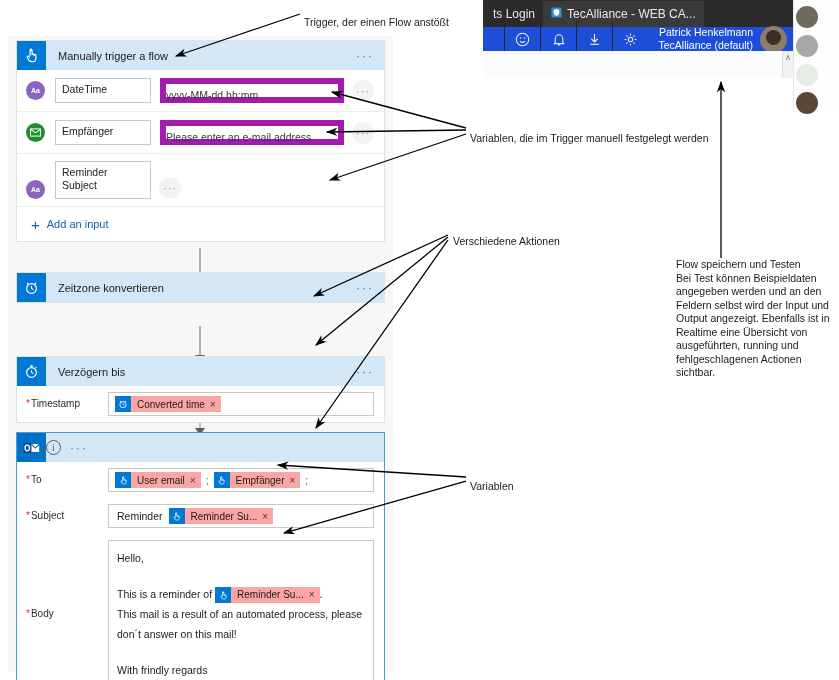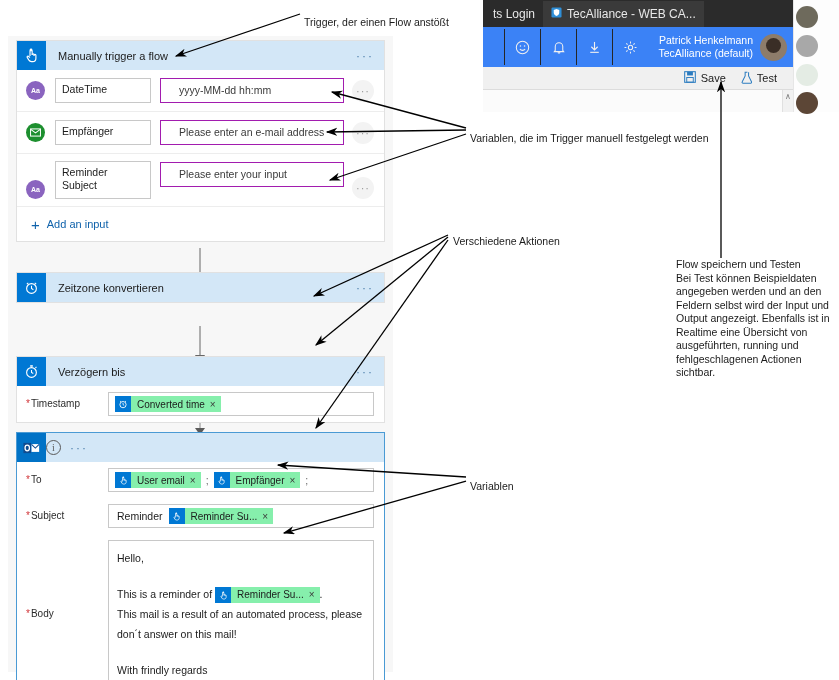--- a/index.html
+++ b/index.html
@@ -83,23 +83,23 @@
     background:#fff;
     padding: 4px 6px;
     font-size: 10.5px;
     line-height: 13px;
     color:#1b1b1b;
   }
   .value-box {
     margin-left: 9px;
     flex: 1 1 auto;
     height: 25px;
-    border: 1px solid #a21caf;
+    border: 6px solid #a21caf;
     background:#fff;
-    padding: 5px 18px;
+    padding: 5px 0;
     font-size: 10.5px;
     color:#3a3a3a;
   }
   .row-more {
     margin-left: 8px;
     width: 22px; height: 22px; border-radius:50%;
     background:#f3f3f3; color:#9a9a9a;
     flex: 0 0 22px;
     display:flex; align-items:center; justify-content:center;
     font-size:11px; letter-spacing:1px; line-height:6px;
@@ -127,21 +127,21 @@
     min-height: 23px;
     padding: 3px 6px;
     font-size: 10.5px;
     display:flex; align-items:center; flex-wrap:wrap; gap:2px;
   }
   .field-box.body { display:block; min-height: 145px; padding: 7px 8px; line-height: 20px; }
 
   
   .token {
     display:inline-flex; align-items:center;
-    background:#86efac;
+    background:#fca5a5;
     height:16px;
     font-size:10px;
     color:#1b1b1b;
     vertical-align: middle;
   }
   .token .tok-ic {
     width:16px; height:16px; background:#0078d4; color:#fff;
     display:flex; align-items:center; justify-content:center;
     flex:0 0 16px;
   }
@@ -163,21 +163,21 @@
   .tabstrip {
     height: 27px; background:#2b2b2b;
     display:flex; align-items:center; gap:0px;
     padding-left: 2px;
     color:#e8e8e8; font-size:12px;
     white-space:nowrap;
   }
   .tab { display:flex; align-items:center; gap:5px; padding: 0 8px; height:26px; }
   .tab.active { background:#3a3a3a; }
   .appbar {
-    height: 40px; background:#3b82f6;
+    height: 24px; background:#1d4ed8;
     display:flex; align-items:center; justify-content:flex-end;
     color:#ffffff;
   }
   .appbar .ic {
     width: 36px; height: 36px;
     display:flex; align-items:center; justify-content:center;
     font-size: 13px; color:#f0f0f0;
     border-left: 1px solid #262626;
   }
   .userblock { padding: 0 7px 0 10px; text-align:right; line-height:13px; font-size:10.5px; }
@@ -275,21 +275,20 @@
         </svg>
       </div>
       <div class="name-box">Empfänger</div>
       <div class="value-box">Please enter an e-mail address</div>
       <div class="row-more">···</div>
     </div>
 
     <div class="input-row" style="min-height:52px;align-items:flex-end;">
       <div class="row-icon purple">Aa</div>
       <div class="name-box" style="min-height:38px;">Reminder Subject</div>
-      <div class="value-box" style="align-self:flex-start;margin-top:1px;">Please enter your input</div>
       <div class="row-more" style="align-self:flex-end;">···</div>
     </div>
 
     <div class="add-input">
       <span class="plus">+</span>
       <span>Add an input</span>
     </div>
   </div>
 
   <div class="card" style="top:236px;">
@@ -492,40 +491,20 @@
           </g>
         </svg>
     </span>
     <div class="userblock">
       <div>Patrick Henkelmann</div>
       <div>TecAlliance (default)</div>
     </div>
     <div class="avatar-sm"></div>
   </div>
 
-  <div class="cmdbar">
-    <div class="cmd">
-      <span>
-        <svg width="12" height="12" viewBox="0 0 14 14">
-            <rect x="0.8" y="0.8" width="12.4" height="12.4" fill="none" stroke="#2b7cc0" stroke-width="1.2"></rect>
-            <rect x="3.6" y="1" width="6.8" height="4.2" fill="#2b7cc0"></rect>
-            <rect x="3.2" y="7.6" width="7.6" height="5.4" fill="none" stroke="#2b7cc0" stroke-width="1.1"></rect>
-          </svg>
-      </span>
-      <span>Save</span>
-    </div>
-    <div class="cmd">
-      <span>
-        <svg width="12" height="13" viewBox="0 0 14 15">
-            <path d="M5.4 1.3h3.2M6 1.3v4.4L2.6 12.4c-.5.9.1 1.8 1 1.8h8.8c.9 0 1.5-.9 1-1.8L10 5.7V1.3" fill="none" stroke="#2b7cc0" stroke-width="1.2"></path>
-          </svg>
-      </span>
-      <span>Test</span>
-    </div>
-  </div>
 
   <div class="page-strip">
     <div class="scrollcol">
       <span>∧</span>
     </div>
   </div>
 </div>
 
 <div id="avatar-col">
   <div class="av-item" style="top:6px;background:#6e6a5c;"></div>

